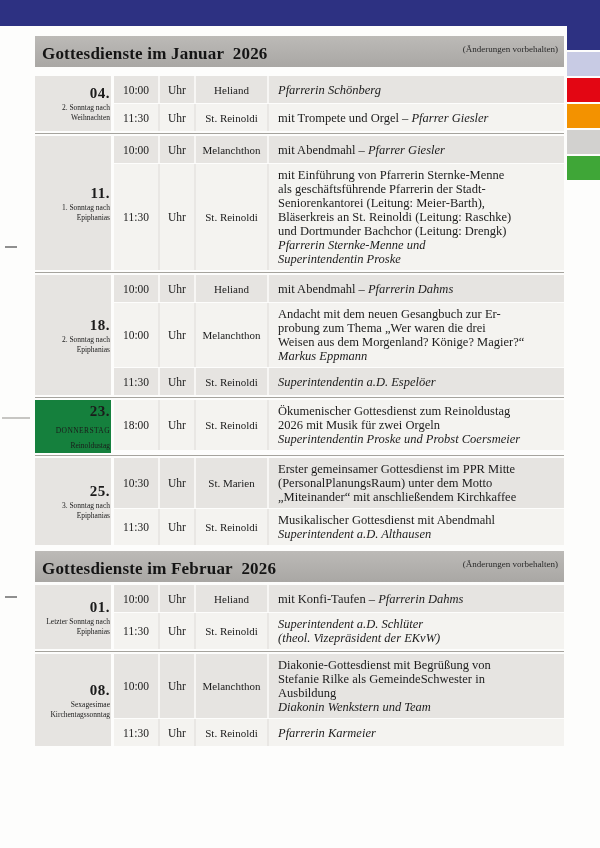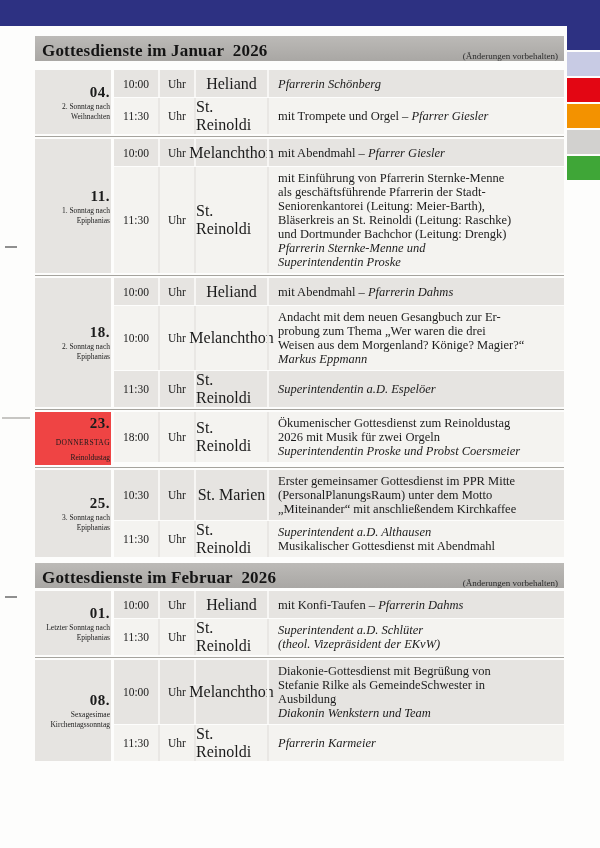--- a/index.html
+++ b/index.html
@@ -11,21 +11,21 @@
     color:#1b1b1b;
   }
   .topbar { position:absolute; top:0; left:0; width:600px; height:26px; }
   .tabstrip { position:absolute; top:0; right:0; width:33px; display:flex; flex-direction:column; }
   .tabstrip .sq { width:33px; height:24px; margin-top:2px; }
   .tabstrip .sq.first { height:50px; margin-top:0; }
 
   .content { position:absolute; left:35px; top:36px; width:529px; }
 
   .section-header {
-    height:25px; display:flex; align-items:flex-end; justify-content:space-between;
+    height:31px; display:flex; align-items:flex-start; justify-content:space-between;
     background:linear-gradient(#bcbab7,#a9a7a4);
     padding:8px 6px 0 7px;
   }
   .section-title { font-weight:bold; font-size:17px; letter-spacing:0.2px; white-space:pre; color:#141414; }
   .section-note { font-size:9px; color:#2a2a2a; }
 
   .groups { margin-top:9px; }
   .groups.feb { margin-top:3px; }
   .group { display:flex; }
   .group + .group { border-top:1px solid #a5a39d; margin-top:2px; padding-top:2px; }
@@ -38,31 +38,31 @@
   .day-number { font-weight:bold; font-size:15px; letter-spacing:0.5px; }
   .day-label { font-size:7.5px; line-height:9px; margin-top:1px; }
   .day-label.caps { letter-spacing:0.4px; }
   .group.wide .day-label { margin-top:6px; }
 
   .rows { flex:1; display:flex; flex-direction:column; gap:1px; }
   .row { display:flex; min-height:27px; align-items:center; }
   .cell { align-self:stretch; display:flex; align-items:center; justify-content:center; }
   .time-cell  { width:44px; flex:0 0 44px; font-size:11.5px; }
   .unit-cell  { width:36px; flex:0 0 36px; font-size:11.5px; }
-  .place-cell { width:73px; flex:0 0 73px; font-size:16px;font-family:Liberation Serif, serif; }
+  .place-cell { width:73px; flex:0 0 73px; font-size:11px;font-family:Liberation Serif, serif; }
   .desc-cell  { flex:1; justify-content:flex-start; padding:4px 4px 4px 9px;
                 flex-direction:column; align-items:flex-start; justify-content:center; }
   .unit-cell, .place-cell, .desc-cell { border-left:2px solid transparent; }
 
   .row.shade-a { background:#e6e4e1; }
   .row.shade-b { background:#f4f3f0; }
   .row.shade-a .unit-cell, .row.shade-a .place-cell, .row.shade-a .desc-cell { border-left-color:#f7f6f4; }
   .row.shade-b .unit-cell, .row.shade-b .place-cell, .row.shade-b .desc-cell { border-left-color:#e9e7e4; }
   .date-cell.shade-a { background:#e6e4e1; }
-  .date-cell.shade-b { background:#ef4444; }
+  .date-cell.shade-b { background:#15803d; }
 
   .desc-line { font-size:12.5px; line-height:14px; }
   .seg-italic { font-style:italic; }
 
   .fold-mark { position:absolute; background:#8f8f8f; }
 
   [data-interactable="false"] { cursor:default; }
 </style>
 </head>
 <body>
@@ -209,22 +209,22 @@
                 <div class="desc-line" data-interactable="false"><span data-interactable="false">Erster gemeinsamer Gottesdienst im PPR Mitte</span></div>
                 <div class="desc-line" data-interactable="false"><span data-interactable="false">(PersonalPlanungsRaum) unter dem Motto</span></div>
                 <div class="desc-line" data-interactable="false"><span data-interactable="false">„Miteinander“ mit anschließendem Kirchkaffee</span></div>
               </div>
             </div>
             <div class="row shade-b" data-interactable="false">
               <div class="cell time-cell" data-interactable="false">11:30</div>
               <div class="cell unit-cell" data-interactable="false">Uhr</div>
               <div class="cell place-cell" data-interactable="false">St. Reinoldi</div>
               <div class="cell desc-cell" data-interactable="false">
+                <div class="desc-line" data-interactable="false"><span data-interactable="false">Musikalischer Gottesdienst mit Abendmahl</span></div>
                 <div class="desc-line" data-interactable="false"><span class="seg-italic" data-interactable="false">Superintendent a.D. Althausen</span></div>
-                <div class="desc-line" data-interactable="false"><span data-interactable="false">Musikalischer Gottesdienst mit Abendmahl</span></div>
               </div>
             </div>
           </div>
         </div>
       </div>
       <div class="section-header" data-interactable="false" style="margin-top: 6px;">
         <span class="section-title" data-interactable="false">Gottesdienste im Februar  2026</span>
         <span class="section-note" data-interactable="false">(Änderungen vorbehalten)</span>
       </div>
       <div class="groups feb" data-interactable="false">

